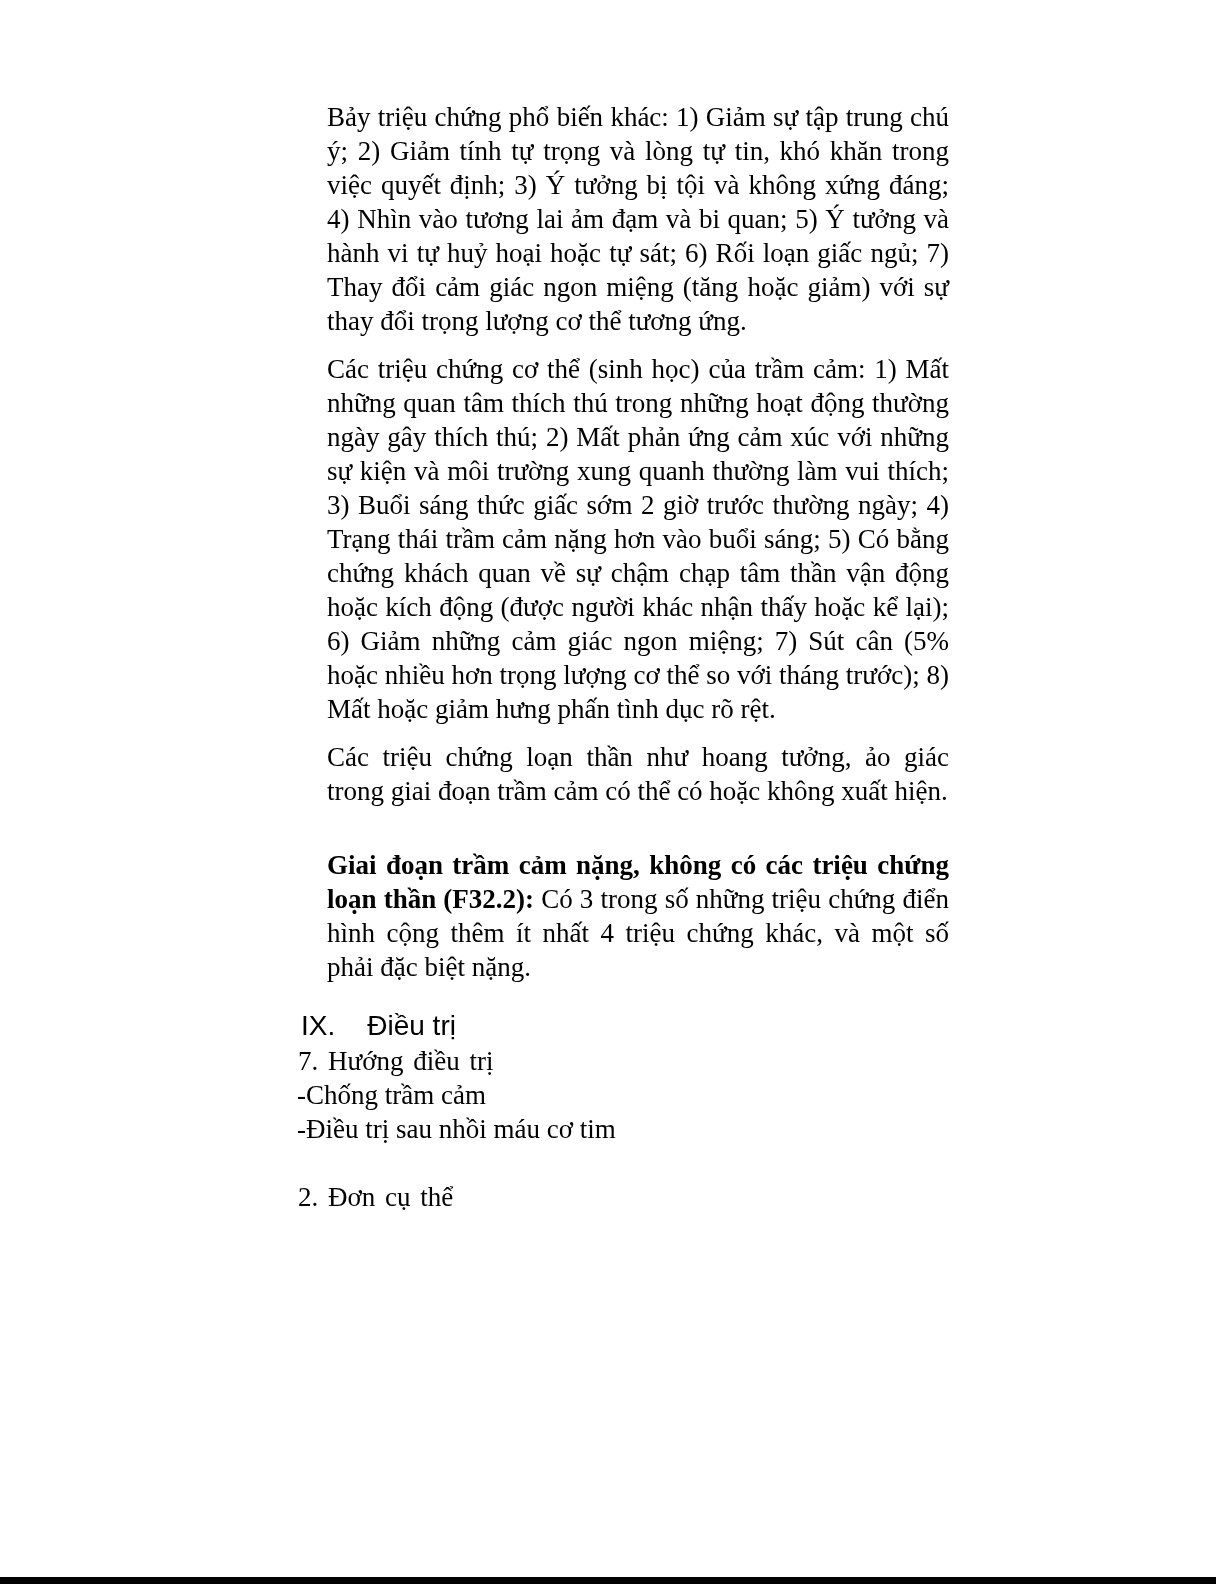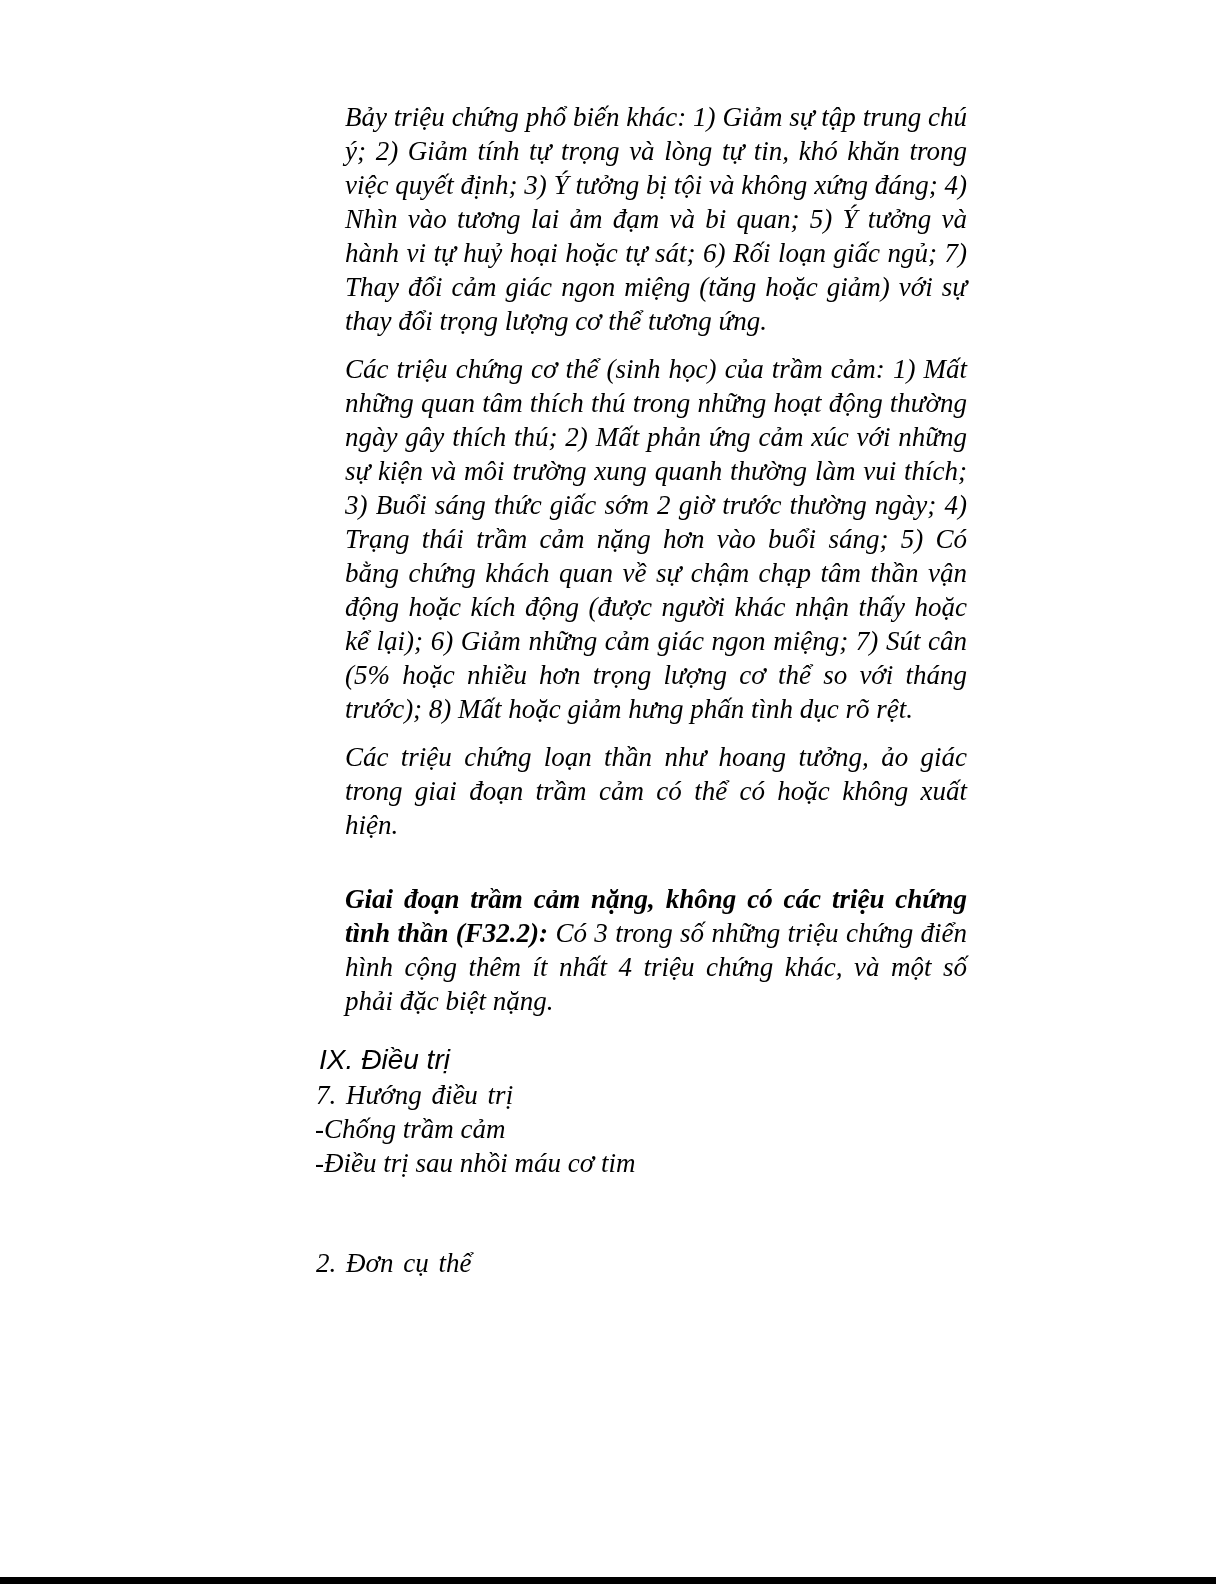--- a/index.html
+++ b/index.html
@@ -8,27 +8,26 @@
     position: relative;
     width: 1225px;
     height: 1585px;
     background: #ffffff;
     overflow: hidden;
     color: #000000;
   }
 
   .content {
     position: absolute;
-    left: 345px;
+    left: 327px;
     top: 100px;
     width: 622px;
     font-family: "Liberation Serif", "DejaVu Serif", serif;
     font-size: 27px;
     line-height: 34px;
-    font-style: italic;
   }
 
   p.body-para {
     margin: 0 0 14px 0;
     text-align: justify;
     text-justify: inter-word;
   }
 
   p.body-para.gap-after { margin-bottom: 40px; }
 
@@ -40,32 +39,32 @@
   }
 
   .treatment-heading {
     font-family: "Liberation Sans", "DejaVu Sans", sans-serif;
     font-size: 28px;
     line-height: 36px;
     padding-left: 4px;
     white-space: nowrap;
   }
 
-  .treatment-heading .section-title { margin-left: 8px; }
+  .treatment-heading .section-title { margin-left: 32px; }
 
   .treatment-line {
     font-family: "Liberation Serif", "DejaVu Serif", serif;
     font-size: 27px;
     line-height: 34px;
     white-space: nowrap;
   }
 
   .treatment-line.numbered { padding-left: 1px; word-spacing: 3px; }
 
-  .treatment-line.gap-before { margin-top: 66px; }
+  .treatment-line.gap-before { margin-top: 34px; }
 
   .scan-bar {
     position: absolute;
     left: 0;
     top: 1577px;
     width: 1216px;
     height: 7px;
     background: #000000;
   }
 </style>
@@ -75,21 +74,21 @@
 <div class="page">
 
   <div class="content">
 
     <p class="body-para">Bảy triệu chứng phổ biến khác: 1) Giảm sự tập trung chú ý; 2) Giảm tính tự trọng và lòng tự tin, khó khăn trong việc quyết định; 3) Ý tưởng bị tội và không xứng đáng; 4) Nhìn vào tương lai ảm đạm và bi quan; 5) Ý tưởng và hành vi tự huỷ hoại hoặc tự sát; 6) Rối loạn giấc ngủ; 7) Thay đổi cảm giác ngon miệng (tăng hoặc giảm) với sự thay đổi trọng lượng cơ thể tương ứng.</p>
 
     <p class="body-para">Các triệu chứng cơ thể (sinh học) của trầm cảm: 1) Mất những quan tâm thích thú trong những hoạt động thường ngày gây thích thú; 2) Mất phản ứng cảm xúc với những sự kiện và môi trường xung quanh thường làm vui thích; 3) Buổi sáng thức giấc sớm 2 giờ trước thường ngày; 4) Trạng thái trầm cảm nặng hơn vào buổi sáng; 5) Có bằng chứng khách quan về sự chậm chạp tâm thần vận động hoặc kích động (được người khác nhận thấy hoặc kể lại); 6) Giảm những cảm giác ngon miệng; 7) Sút cân (5% hoặc nhiều hơn trọng lượng cơ thể so với tháng trước); 8) Mất hoặc giảm hưng phấn tình dục rõ rệt.</p>
 
     <p class="body-para gap-after">Các triệu chứng loạn thần như hoang tưởng, ảo giác trong giai đoạn trầm cảm có thể có hoặc không xuất hiện.</p>
 
-    <p class="body-para"><span class="bold-lead">Giai đoạn trầm cảm nặng, không có các triệu chứng tình thần (F32.2):</span><span> Có 3 trong số những triệu chứng điển hình cộng thêm ít nhất 4 triệu chứng khác, và một số phải đặc biệt nặng.</span></p>
+    <p class="body-para"><span class="bold-lead">Giai đoạn trầm cảm nặng, không có các triệu chứng loạn thần (F32.2):</span><span> Có 3 trong số những triệu chứng điển hình cộng thêm ít nhất 4 triệu chứng khác, và một số phải đặc biệt nặng.</span></p>
 
     <div class="treatment">
 
       <div class="treatment-heading">
         <span class="section-number">IX.</span><span class="section-title">Điều trị</span>
       </div>
 
       <div class="treatment-line numbered">7. Hướng điều trị</div>
 
       <div class="treatment-line">-Chống trầm cảm</div>

